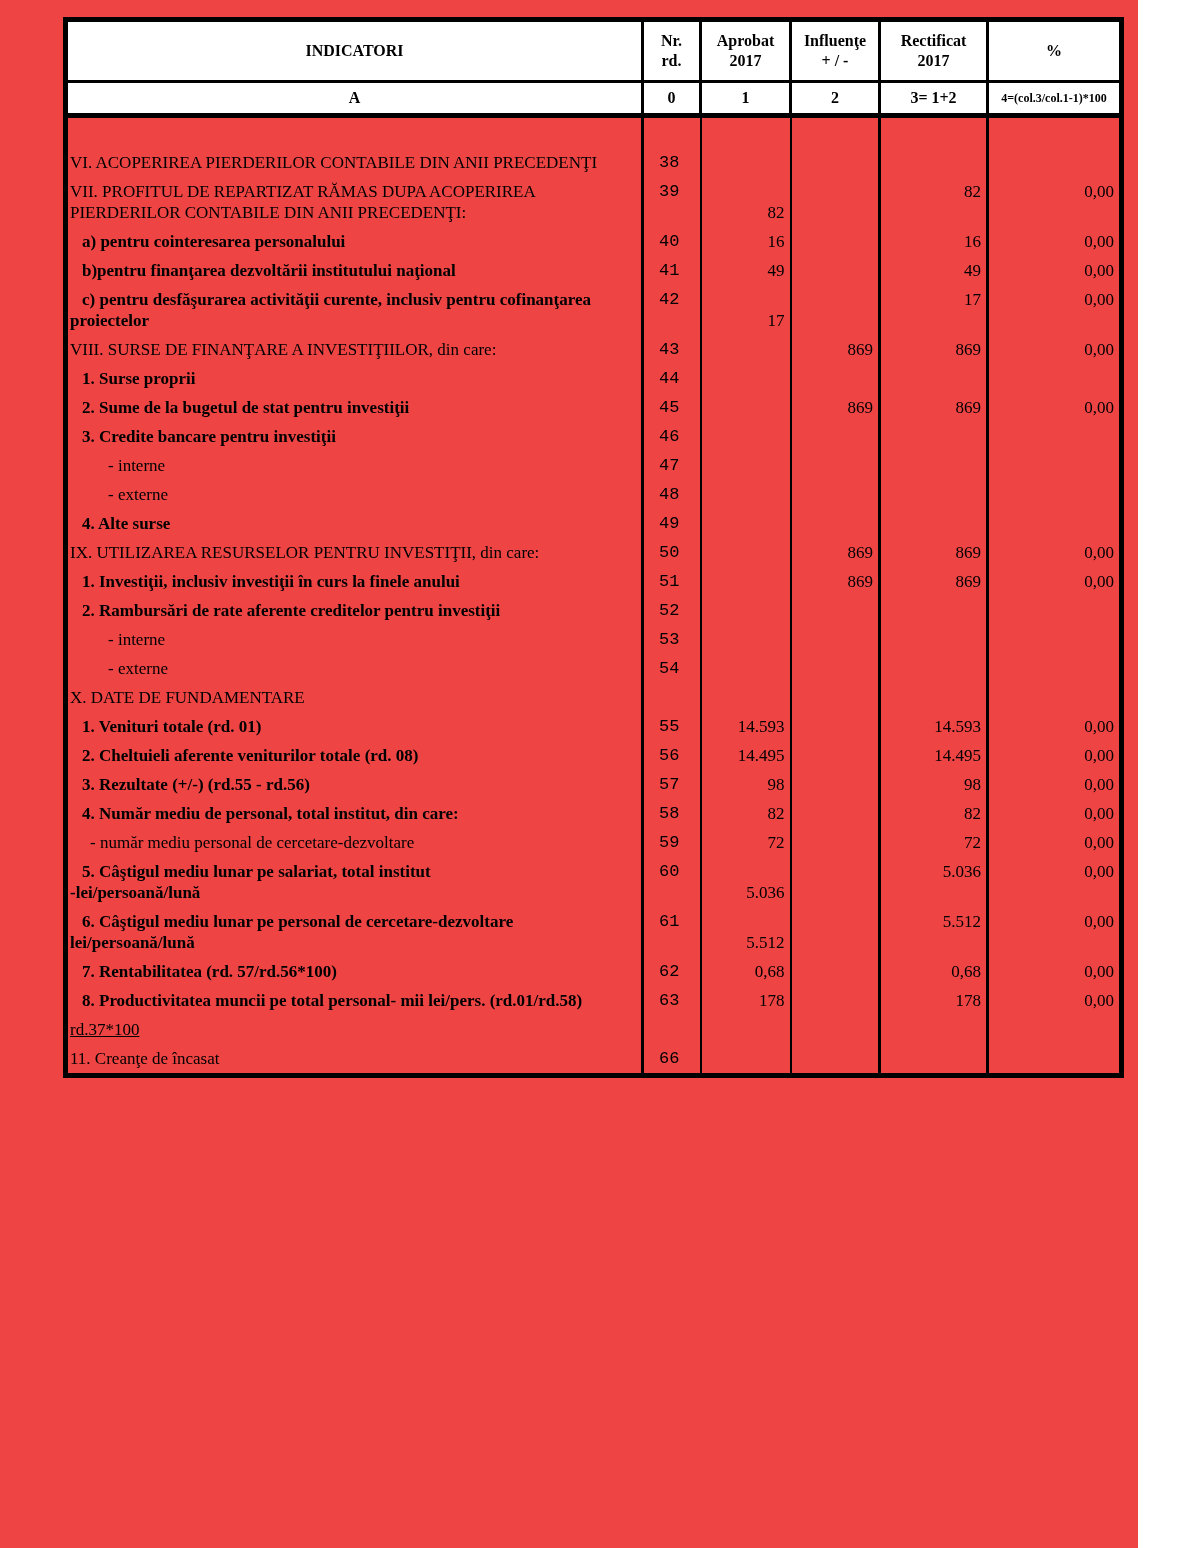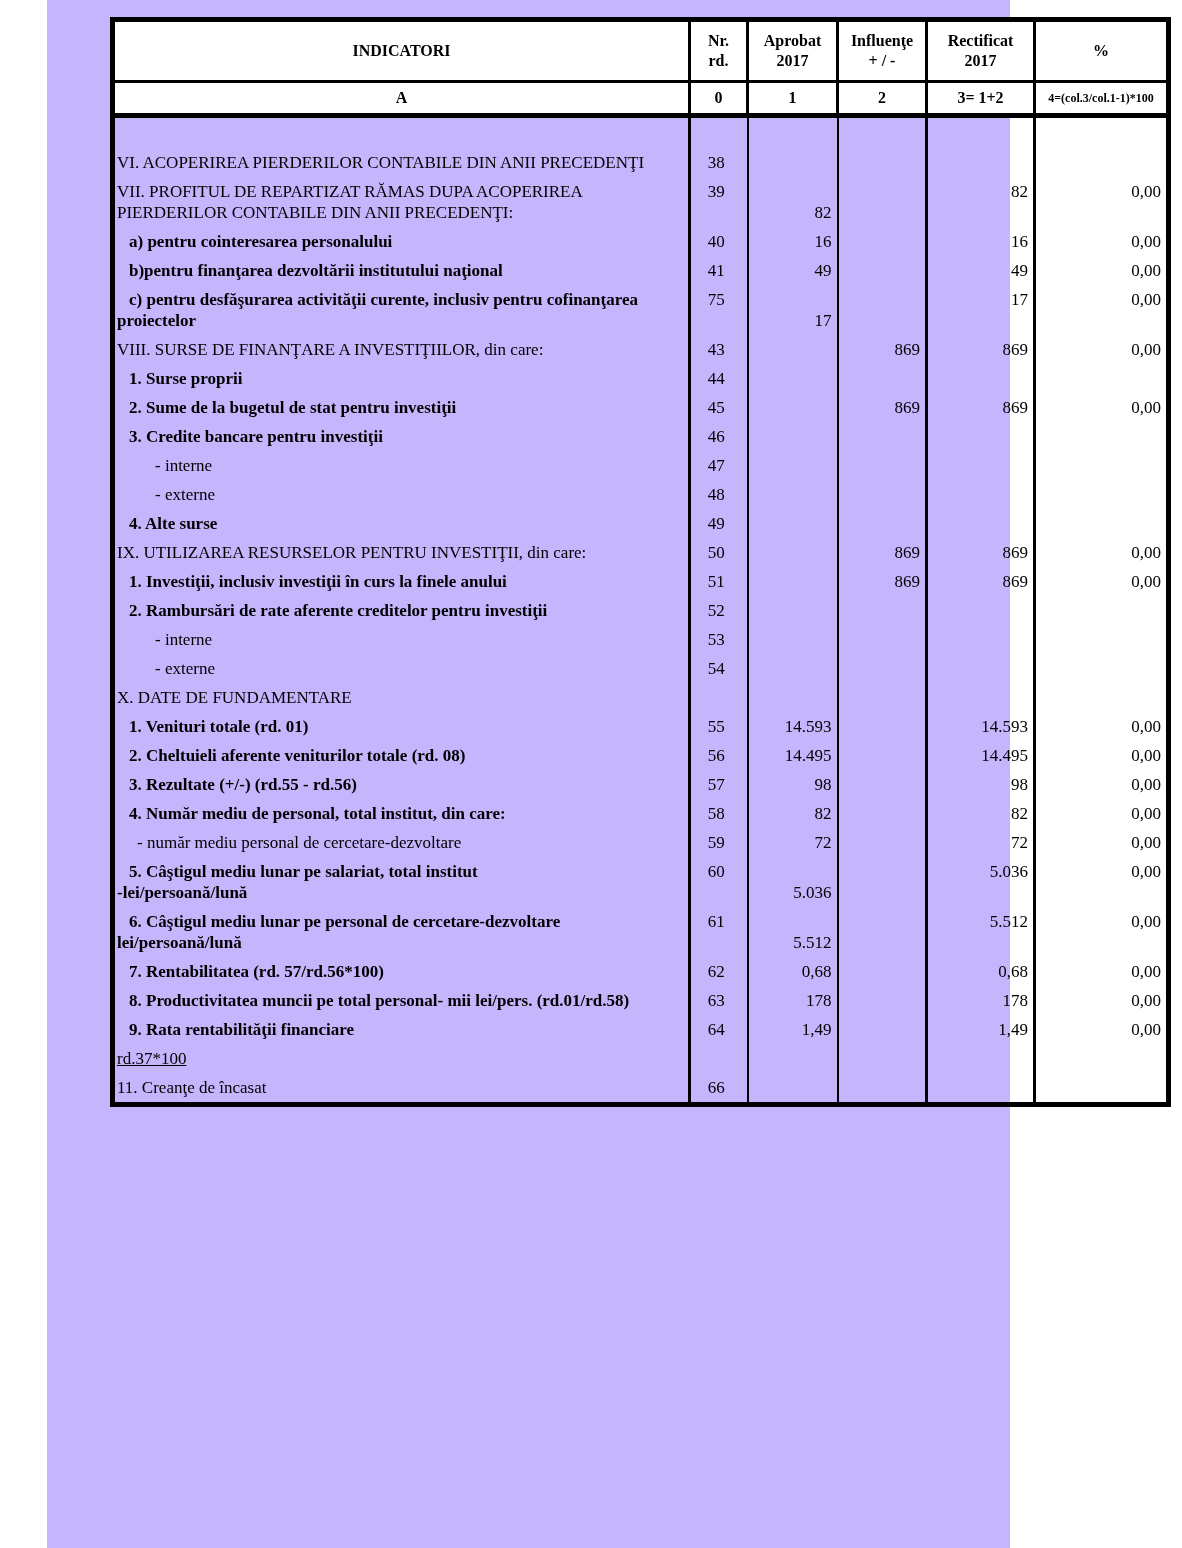--- a/index.html
+++ b/index.html
@@ -10,24 +10,23 @@
   body {
     width: 1182px;
     height: 1548px;
     position: relative;
     font-family: "Liberation Serif", "DejaVu Serif", serif;
     color: #000;
   }
   .page {
     position: absolute;
     left: 0; top: 0;
-    width: 963px;
+    width: 1138px;
     height: 1548px;
-    background: #c4b5fd;
-    margin-left: 47px;
+    background: #ef4444;
   }
   table.budget {
     position: absolute;
     left: 63px;
     top: 17px;
     width: 1056px;
     border-collapse: collapse;
     table-layout: fixed;
     border: 5px solid #000;
   }
@@ -59,21 +58,21 @@
     line-height: 21px;
     padding: 4px 5px 4px 0;
     vertical-align: top;
     overflow: hidden;
   }
   td.c-a {
     border-right: 3px solid #000;
     padding-left: 2px;
     white-space: pre-line;
   }
-  td.c-nr   { border-right: 2px solid #000; text-align: center; }
+  td.c-nr   { border-right: 2px solid #000; text-align: center; font-family: Liberation Mono, monospace; }
   td.c-ap   { border-right: 2px solid #000; text-align: right; vertical-align: bottom; }
   td.c-inf  { border-right: 3px solid #000; text-align: right; }
   td.c-rect { border-right: 3px solid #000; text-align: right; }
   td.c-pct  { text-align: right; }
 
   td.ind1  { text-indent: 12px; font-weight: bold; }
   td.ind1b { text-indent: 20px; }
   td.ind2  { text-indent: 38px; }
 
   td.center-label {
@@ -164,21 +163,21 @@
         <tr>
           <td class="c-a ind1">b)pentru finanţarea dezvoltării  institutului naţional</td>
           <td class="c-nr">41</td>
           <td class="c-ap">49</td>
           <td class="c-inf"></td>
           <td class="c-rect">49</td>
           <td class="c-pct">0,00</td>
         </tr>
         <tr>
           <td class="c-a ind1">c) pentru desfăşurarea activităţii curente, inclusiv pentru cofinanţarea proiectelor</td>
-          <td class="c-nr">75</td>
+          <td class="c-nr">42</td>
           <td class="c-ap">17</td>
           <td class="c-inf"></td>
           <td class="c-rect">17</td>
           <td class="c-pct">0,00</td>
         </tr>
         <tr>
           <td class="c-a">VIII. SURSE DE FINANŢARE A INVESTIŢIILOR, din care:</td>
           <td class="c-nr">43</td>
           <td class="c-ap"></td>
           <td class="c-inf">869</td>
@@ -349,28 +348,20 @@
         </tr>
         <tr>
           <td class="c-a ind1">8. Productivitatea muncii pe total personal- mii lei/pers. (rd.01/rd.58)</td>
           <td class="c-nr">63</td>
           <td class="c-ap">178</td>
           <td class="c-inf"></td>
           <td class="c-rect">178</td>
           <td class="c-pct">0,00</td>
         </tr>
         <tr>
-          <td class="c-a ind1">9. Rata rentabilităţii financiare</td>
-          <td class="c-nr">64</td>
-          <td class="c-ap">1,49</td>
-          <td class="c-inf"></td>
-          <td class="c-rect">1,49</td>
-          <td class="c-pct">0,00</td>
-        </tr>
-        <tr>
           <td class="c-a center-label underline">rd.37*100</td>
           <td class="c-nr"></td>
           <td class="c-ap"></td>
           <td class="c-inf"></td>
           <td class="c-rect"></td>
           <td class="c-pct"></td>
         </tr>
         <tr>
           <td class="c-a">11. Creanţe de încasat</td>
           <td class="c-nr">66</td>

